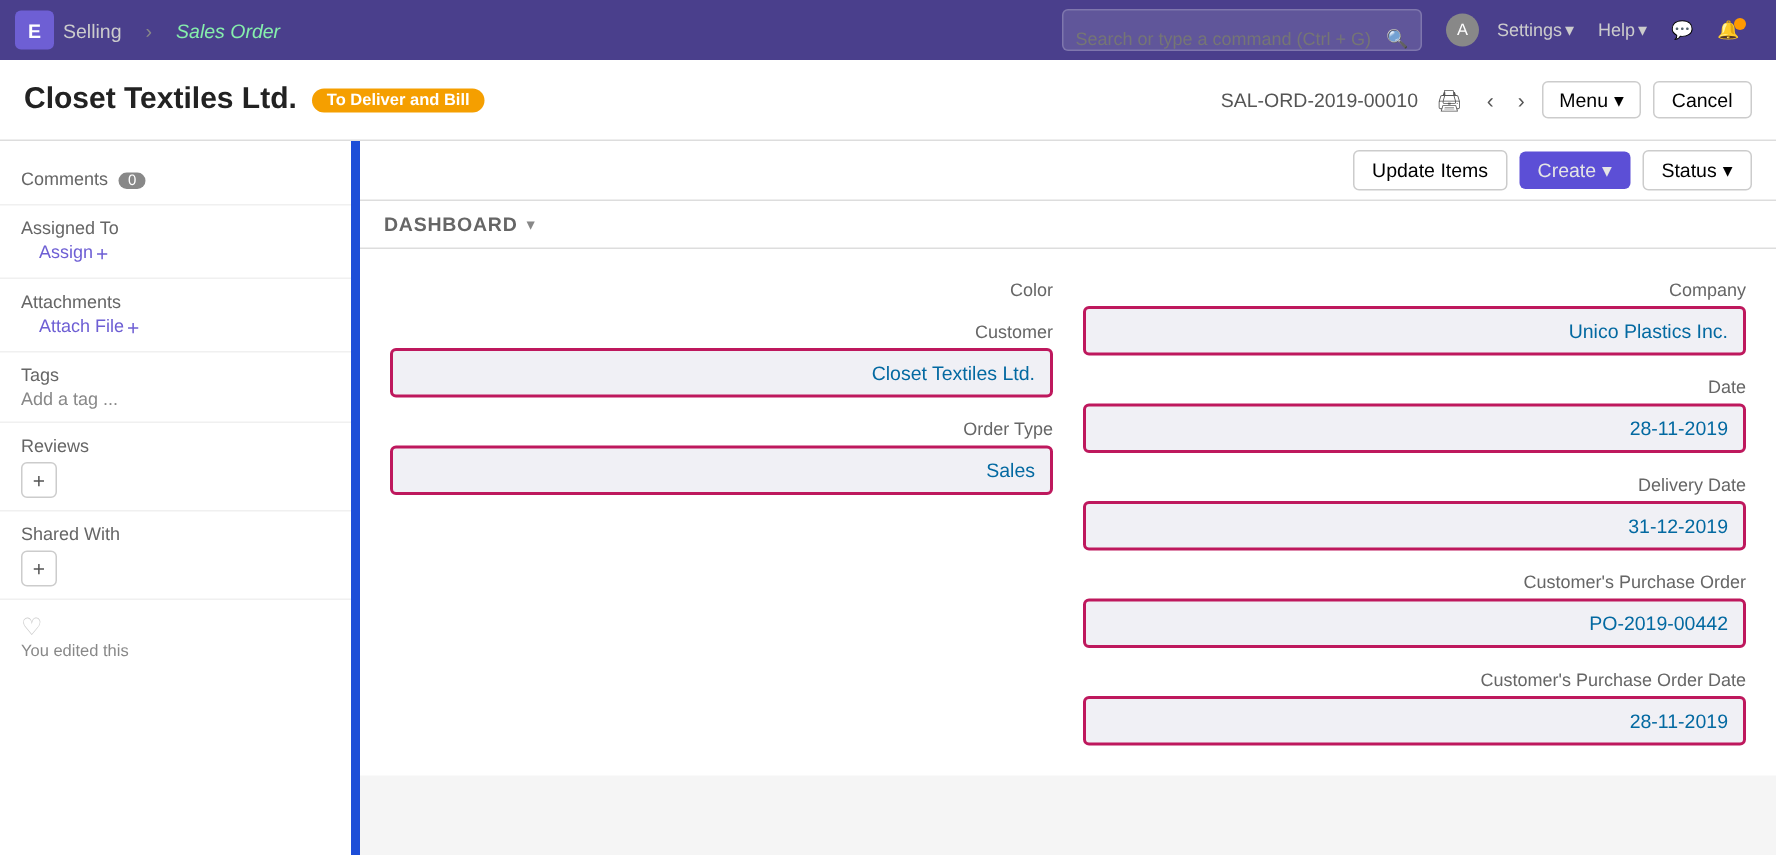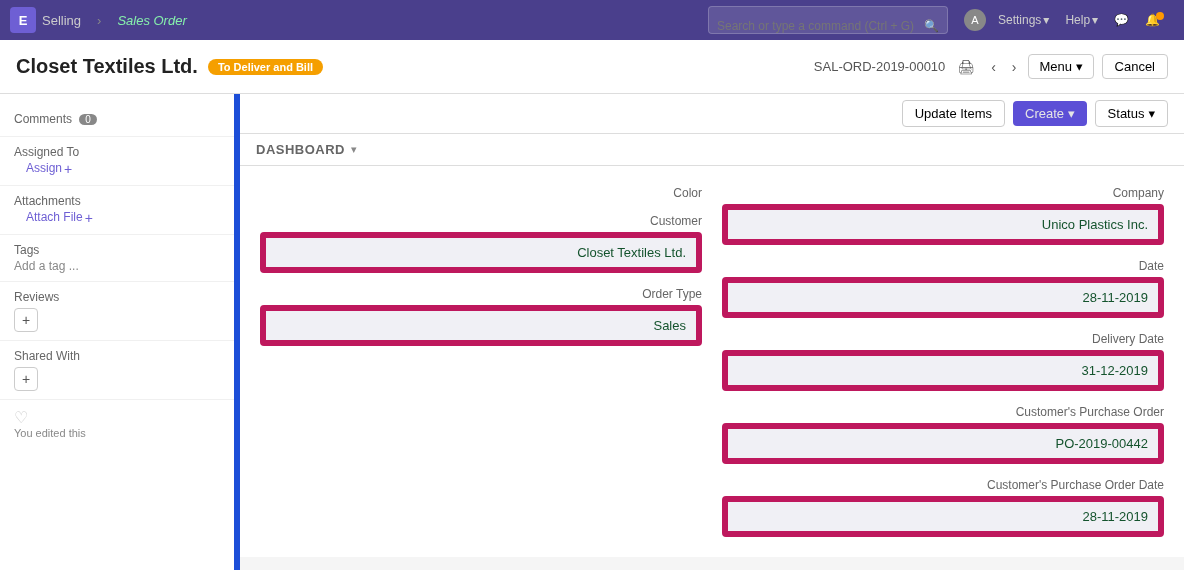--- a/index.html
+++ b/index.html
@@ -188,22 +188,22 @@
     }
     .form-grid {
       display: grid;
       grid-template-columns: 1fr 1fr;
       gap: 20px;
     }
     .form-left, .form-right { display: flex; flex-direction: column; gap: 14px; text-align: right; }
     .form-group { display: flex; flex-direction: column; gap: 4px; }
     .form-label { font-size: 12px; color: #666; }
     .form-input-value {
-      background: #f0f0f5; border: 6px solid #be185d;
-      padding: 7px 10px; border-radius: 4px; font-size: 13px; color: #14532d;
+      background: #f0f0f5; border: 2px solid #be185d;
+      padding: 7px 10px; border-radius: 4px; font-size: 13px; color: #0369a1;
       font-weight: 500;
     }
   </style>
 </head>
 <body>
 
 <div class="navbar">
   <div class="navbar-app-icon">
     <span>E</span>
   </div>

